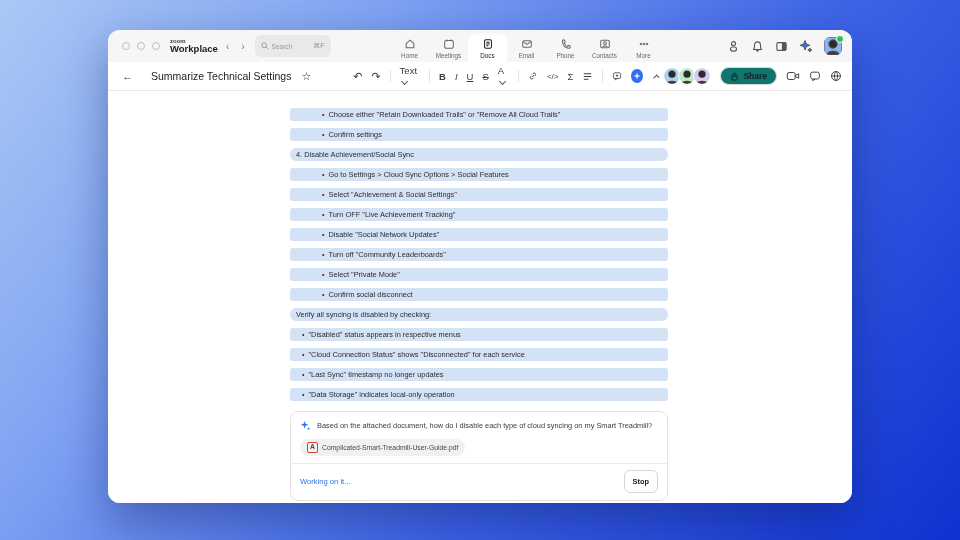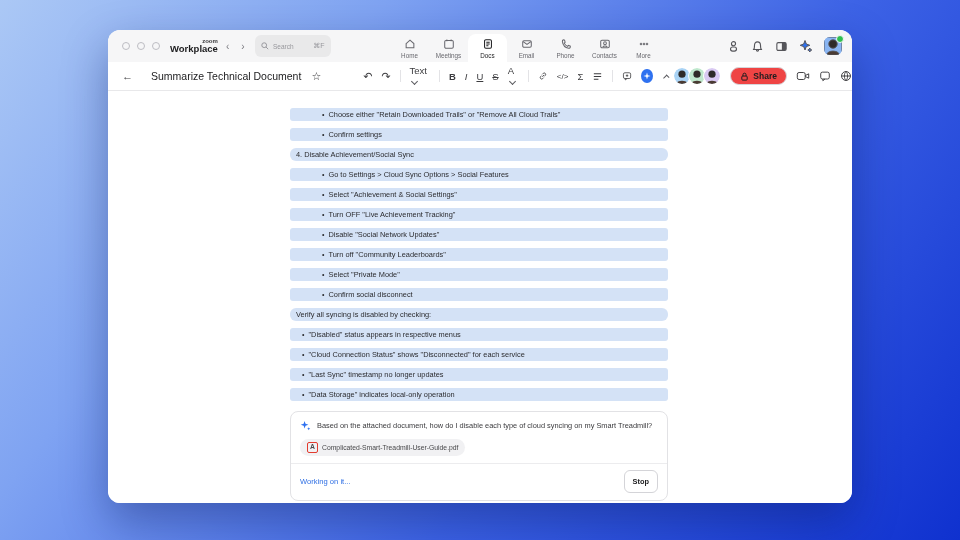--- a/index.html
+++ b/index.html
@@ -9,21 +9,21 @@
     background:linear-gradient(128deg,#abc8f5 0%,#7fa3f2 28%,#3d63e6 62%,#0f31cf 100%);
     position:relative;
   }
   .window{
     position:absolute;left:108px;top:30px;width:744px;height:473px;
     background:#fff;border-radius:12px;overflow:hidden;
     box-shadow:0 18px 45px rgba(5,20,90,.38);
     display:flex;flex-direction:column;
   }
   
-  .app-header{height:32px;background:#f6f6f7;display:flex;align-items:stretch;position:relative;flex:0 0 32px;text-align:right;}
+  .app-header{height:32px;background:#f6f6f7;display:flex;align-items:stretch;position:relative;flex:0 0 32px;}
   .traffic{display:flex;align-items:center;gap:7px;padding:0 10px 0 14px;}
   .traffic span{width:8px;height:8px;border-radius:50%;border:1px solid #bcbcc2;box-sizing:border-box;}
   .logo{display:flex;flex-direction:column;justify-content:center;line-height:1;margin-right:8px;}
   .logo .lt{font-size:6px;color:#3c3c3e;font-weight:700;}
   .logo .lb{font-size:9.5px;color:#1c1c1e;font-weight:700;}
   .histnav{display:flex;align-items:center;gap:12px;color:#7a7a80;font-size:10px;margin-right:10px;}
   .search-pill{align-self:center;width:76px;height:22px;background:#e9e9ea;border-radius:6px;display:flex;align-items:center;padding:0 6px;box-sizing:border-box;gap:3px;}
   .search-pill .ph{width:22px;font-size:6.5px;line-height:7px;color:#97979c;word-break:break-all;}
   .search-pill .kbd{margin-left:auto;font-size:7px;color:#97979c;}
   .nav{position:absolute;left:282px;bottom:0;display:flex;align-items:flex-end;height:32px;}
@@ -44,21 +44,21 @@
   .tb-sep{width:1px;height:12px;background:#e3e3e6;}
   .fmt{font-size:9.5px;color:#3c3c3f;}
   .fmt.b{font-weight:700;} .fmt.i{font-style:italic;} .fmt.u{text-decoration:underline;} .fmt.s{text-decoration:line-through;}
   .chev{display:inline-block;width:4px;height:4px;border-right:1px solid #5a5a5f;border-bottom:1px solid #5a5a5f;transform:rotate(45deg);margin-left:2px;margin-bottom:1px;}
   .chev.up{transform:rotate(-135deg);margin-bottom:-2px;}
   .ai-dot{width:14px;height:14px;border-radius:50%;background:#2e71f0;display:flex;align-items:center;justify-content:center;}
   .mid-tools{margin-left:26px;}
   .right-tools{margin-left:auto;display:flex;align-items:center;gap:9px;}
   .mini-avs{display:flex;}
   .mini-av{width:16px;height:16px;border-radius:50%;margin-left:-3px;border:1px solid #fff;overflow:hidden;}
-  .share-btn{display:flex;align-items:center;gap:4px;border:1px solid #d6d6da;border-radius:12px;padding:3px 9px;font-size:8.5px;color:#1d1d1f;font-weight:600;background:#ef4444;justify-content:flex-end;}
+  .share-btn{display:flex;align-items:center;gap:4px;border:1px solid #d6d6da;border-radius:12px;padding:3px 9px;font-size:8.5px;color:#1d1d1f;font-weight:600;background:#0f766e;justify-content:flex-end;}
   
   .content{flex:1;background:#fff;overflow:hidden;padding:17px 0 0 182px;}
   .doc-line{width:378px;height:13px;line-height:13px;background:#d4e2f6;border-radius:3px;margin-bottom:7px;font-size:7.4px;color:#2b2b2e;box-sizing:border-box;display:flex;align-items:center;white-space:nowrap;overflow:hidden;}
   .doc-line .bullet{margin-right:4px;font-size:7px;color:#2b2b2e;}
   .lvl0{padding-left:6px;border-radius:6px;} .lvl1{padding-left:12px;} .lvl2{padding-left:32px;}
   
   .ai-box{width:378px;margin-top:10px;border:1px solid #e2e2e5;border-radius:8px;box-sizing:border-box;background:#fff;}
   .ai-row1{display:flex;align-items:center;gap:6px;padding:8px 9px 4px 9px;}
   .ai-prompt{font-size:7.4px;color:#3a3a3d;}
   .ai-chip{display:inline-flex;align-items:center;gap:4px;background:#f1f1f3;border-radius:9px;padding:3px 7px;margin:2px 0 7px 9px;}
@@ -177,21 +177,21 @@
       </div>
     </div>
   </div>
 
   <div class="doc-toolbar">
     <span class="tb-ic">←</span>
     <svg width="12" height="12" viewBox="0 0 14 14" fill="none" stroke="#3c3c3f" stroke-width="1.1">
         <circle cx="7" cy="7" r="5.4"></circle>
         <path d="M4.8 4.8 H9.2 M4.8 7 H9.2 M4.8 9.2 H7.5"></path>
       </svg>
-    <span class="doc-title">Summarize Technical Document</span>
+    <span class="doc-title">Summarize Technical Settings</span>
     <span class="tb-ic">☆</span>
     <svg width="13" height="13" viewBox="0 0 14 14" fill="none" stroke="#3c3c3f" stroke-width="1.1">
         <path d="M4 10.5 C2.6 10.5 1.8 9.5 1.8 8.4 C1.8 7.3 2.6 6.5 3.7 6.4 C3.9 4.8 5.2 3.5 7 3.5 C8.6 3.5 9.9 4.6 10.2 6.1 C11.4 6.2 12.2 7.1 12.2 8.3 C12.2 9.5 11.3 10.5 10 10.5 Z"></path>
       </svg>
 
     <div class="tb-group mid-tools">
       <span class="tb-ic">↶</span>
       <span class="tb-ic">↷</span>
       <span class="tb-sep"></span>
       <span class="fmt"><span>Text</span><span class="chev"></span></span>

